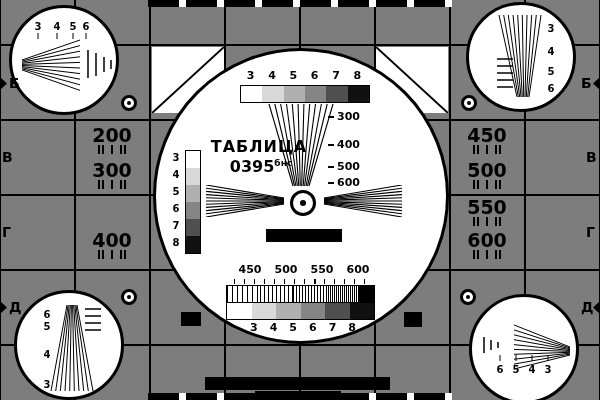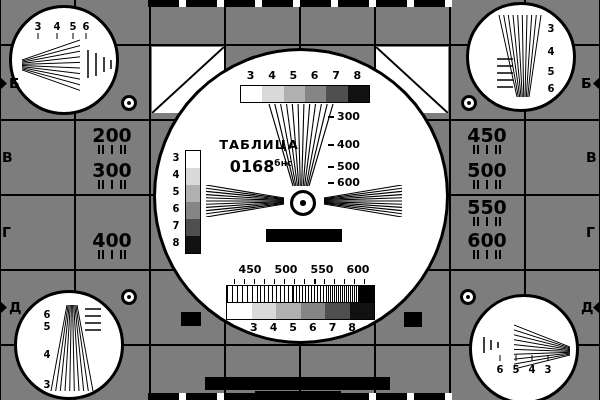--- a/index.html
+++ b/index.html
@@ -28,21 +28,21 @@
   .blackbar{position:absolute;background:#000;}
   .scale-row{position:absolute;display:flex;font-size:11px;font-weight:bold;line-height:13px;}
   .scale-row span{flex:1;text-align:center;}
   .stair{position:absolute;display:flex;border:1px solid #000;box-sizing:content-box;}
   .stair div{flex:1;}
   .stair.vert{flex-direction:column;}
   .g1{background:#ffffff}.g2{background:#d9d9d9}.g3{background:#b0b0b0}
   .g4{background:#858585}.g5{background:#4f4f4f}.g6{background:#111111}
   .wfreq{position:absolute;font-size:11px;font-weight:bold;display:flex;align-items:center;line-height:12px;}
   .wfreq::before{content:"";width:6px;height:2px;background:#000;margin-right:3px;}
-  .title{position:absolute;font-size:13px;font-weight:bold;letter-spacing:1px;text-align:center;}
+  .title{position:absolute;font-size:16px;font-weight:bold;letter-spacing:1px;text-align:center;}
   .code{position:absolute;font-size:16px;font-weight:bold;text-align:center;}
   .code sup{font-size:9px;font-weight:bold;}
   .sidecol{position:absolute;width:12px;text-align:center;font-size:10px;font-weight:bold;}
   .sidecol span{display:block;height:17px;line-height:17px;}
   .target{position:absolute;width:26px;height:26px;border:3px solid #000;border-radius:50%;
     background:#fff;box-sizing:border-box;}
   .target::after{content:"";position:absolute;left:7px;top:7px;width:6px;height:6px;
     background:#000;border-radius:50%;}
   .tickline{position:absolute;height:5px;
     background:repeating-linear-gradient(90deg,#000 0 1.5px,transparent 1.5px 10px);}
@@ -242,21 +242,21 @@
       </div>
     <div class="wfreq" style="left:172px;top:110px">
         <span>500</span>
       </div>
     <div class="wfreq" style="left:172px;top:126px">
         <span>600</span>
       </div>
 
     <div class="title" style="left:48px;top:86px;width:110px">ТАБЛИЦА</div>
     <div class="code" style="left:60px;top:106px;width:90px">
-      <span>0168</span><sup>бнс</sup>
+      <span>0395</span><sup>бнс</sup>
     </div>
 
     <div class="sidecol" style="left:14px;top:98px">
       <span>3</span>
       <span>4</span>
       <span>5</span>
       <span>6</span>
       <span>7</span>
       <span>8</span>
     </div>

